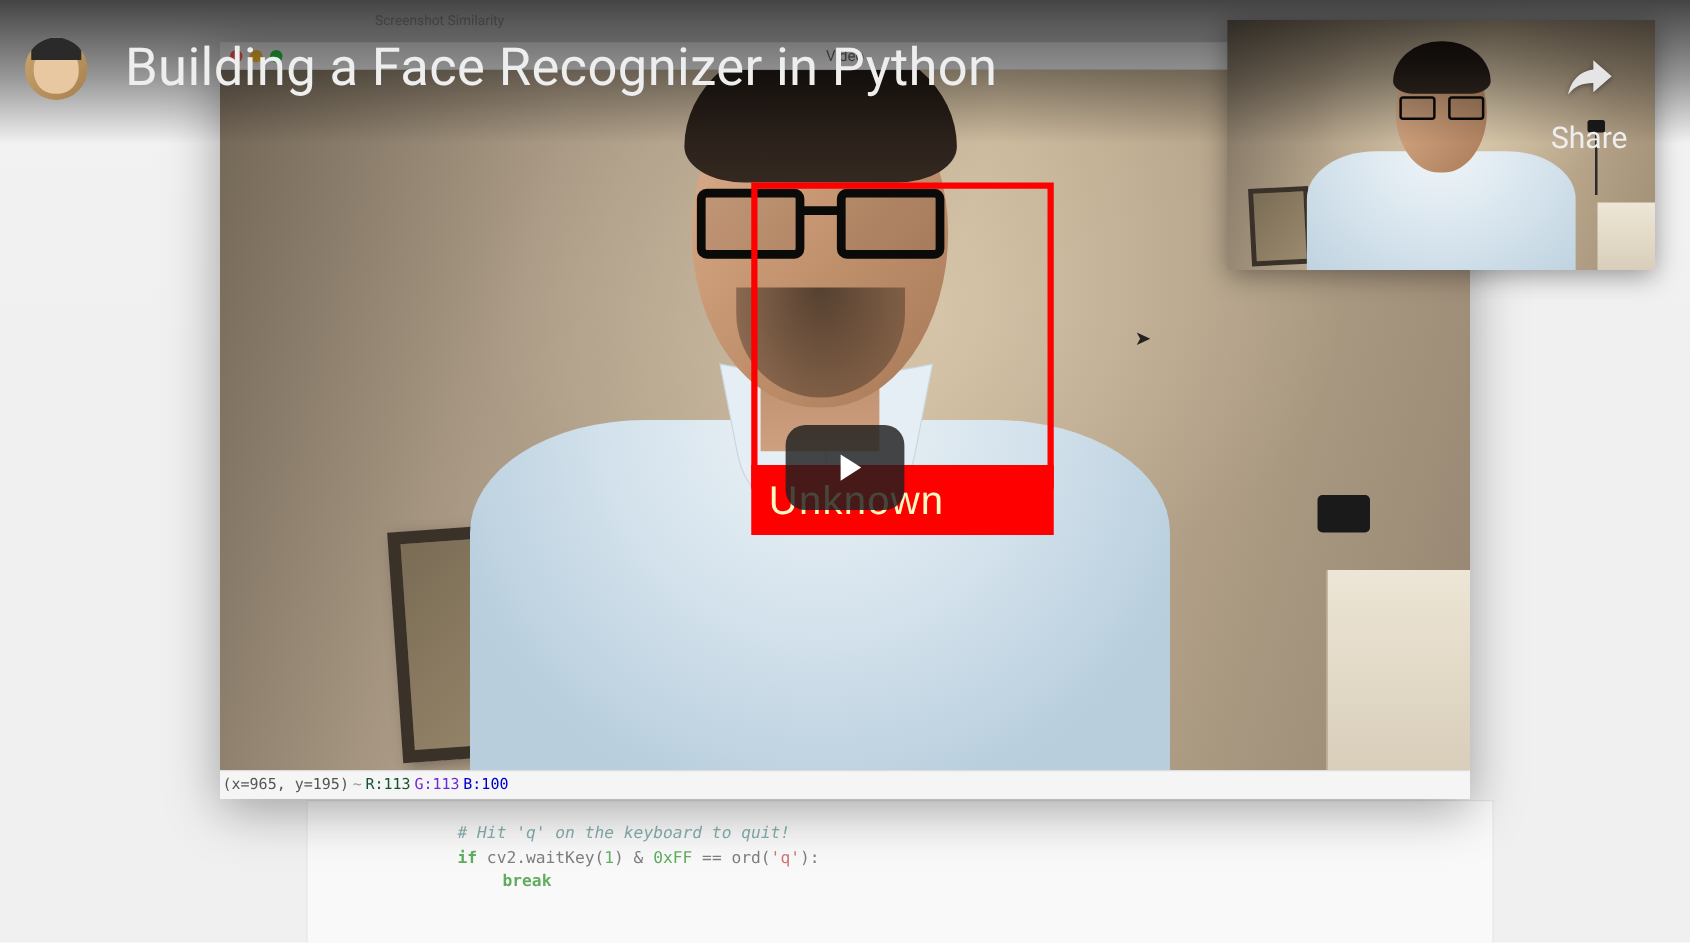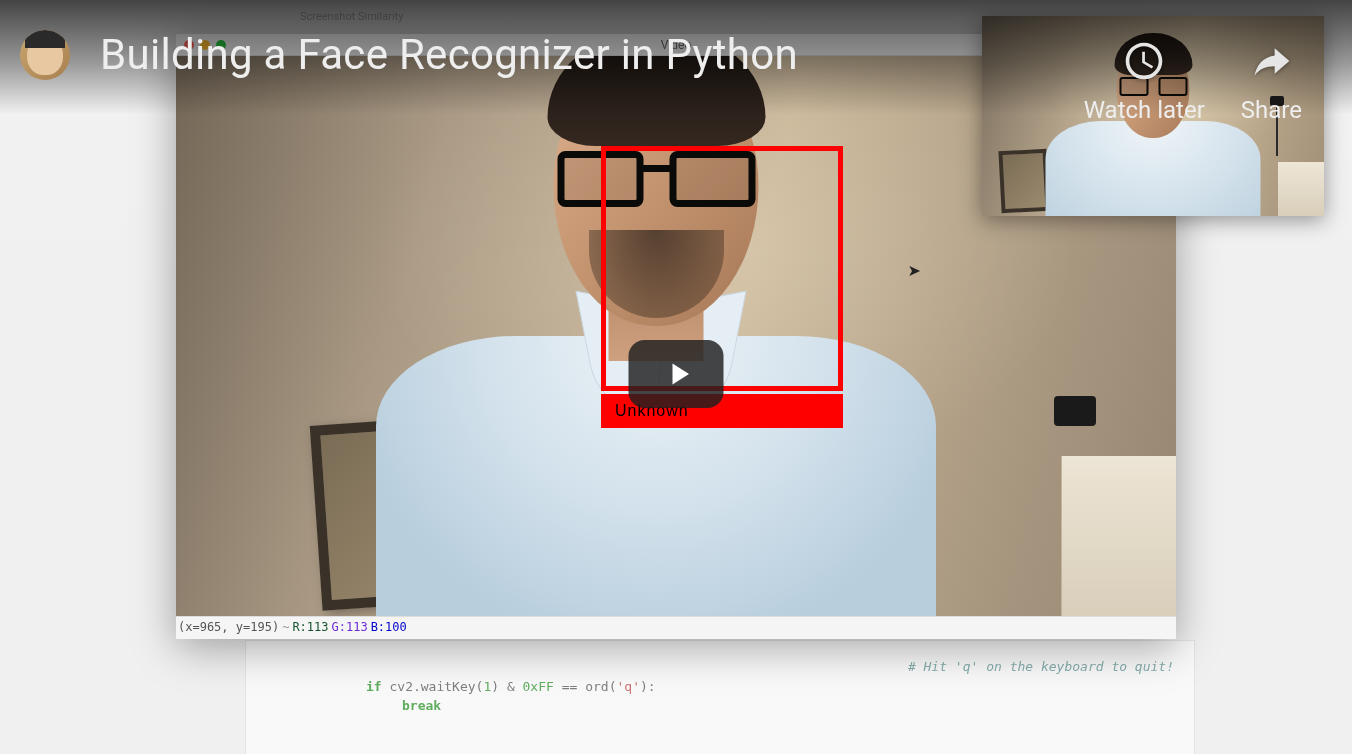--- a/index.html
+++ b/index.html
@@ -31,21 +31,21 @@
       background: #fff;
       border: 1px solid #ddd;
       padding: 10px 20px 40px 120px;
       font-family: Menlo, Consolas, monospace;
       font-size: 13px;
       color: #333;
       opacity: 0.6;
       line-height: 1.5;
     }
     .bg-notebook .str-red { color: #ba2121; }
-    .bg-notebook .comment { color: #408080; font-style: italic; text-align: right; }
+    .bg-notebook .comment { color: #408080; font-style: italic; }
     .bg-notebook .num-green { color: #008000; }
     .bg-notebook .break { color: #008000; font-weight: bold; }
 
     .video-player {
       position: absolute;
       top: 0;
       left: 0;
       width: 1352px;
       height: 754px;
       z-index: 10;
@@ -307,25 +307,25 @@
       width: 242px;
       height: 245px;
       border: 5px solid #ff0000;
       z-index: 22;
     }
     .detection-label {
       position: absolute;
       left: -5px;
       right: -5px;
       bottom: -42px;
-      height: 34px;
+      height: 56px;
       background: #ff0000;
-      color: #000000;
+      color: #fef9c3;
       font-family: Arial, sans-serif;
-      font-size: 16px;
+      font-size: 32px;
       display: flex;
       align-items: center;
       padding-left: 14px;
       letter-spacing: 1px;
     }
     .cursor-arrow {
       position: absolute;
       top: 205px;
       right: 255px;
       color: #222;
@@ -532,28 +532,20 @@
   <div class="header-bar">
     <div class="channel-avatar">
       <div class="face"></div>
       <div class="hair"></div>
     </div>
     <div class="video-title">Building a Face Recognizer in Python</div>
     <div class="action-buttons">
       <div class="action-btn">
         <div class="icon-circle">
           <svg viewBox="0 0 24 24">
-              <path d="M12 2C6.48 2 2 6.48 2 12s4.48 10 10 10 10-4.48 10-10S17.52 2 12 2zm0 18c-4.41 0-8-3.59-8-8s3.59-8 8-8 8 3.59 8 8-3.59 8-8 8zm.5-13H11v6l5.25 3.15.75-1.23-4.5-2.67V7z"></path>
-            </svg>
-        </div>
-        <span class="action-label">Watch later</span>
-      </div>
-      <div class="action-btn">
-        <div class="icon-circle">
-          <svg viewBox="0 0 24 24">
               <path d="M14 9V5l8 7-8 7v-4.1c-5 0-8.5 1.6-11 5.1 1-5 4-10 11-11z"></path>
             </svg>
         </div>
         <span class="action-label">Share</span>
       </div>
     </div>
   </div>
 
   <div class="play-button">
     <svg viewBox="0 0 24 24">

